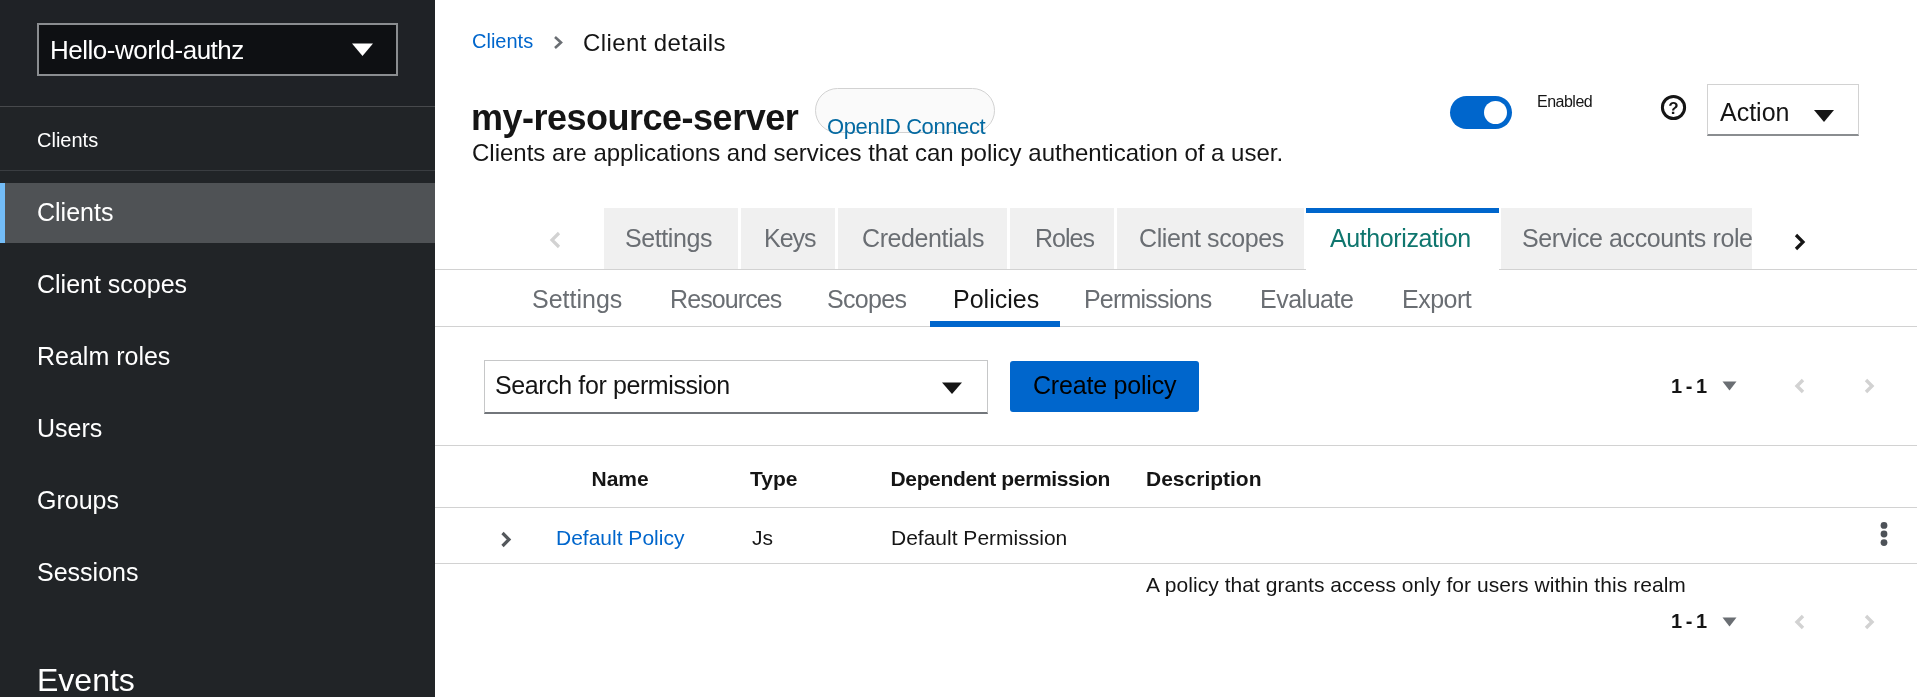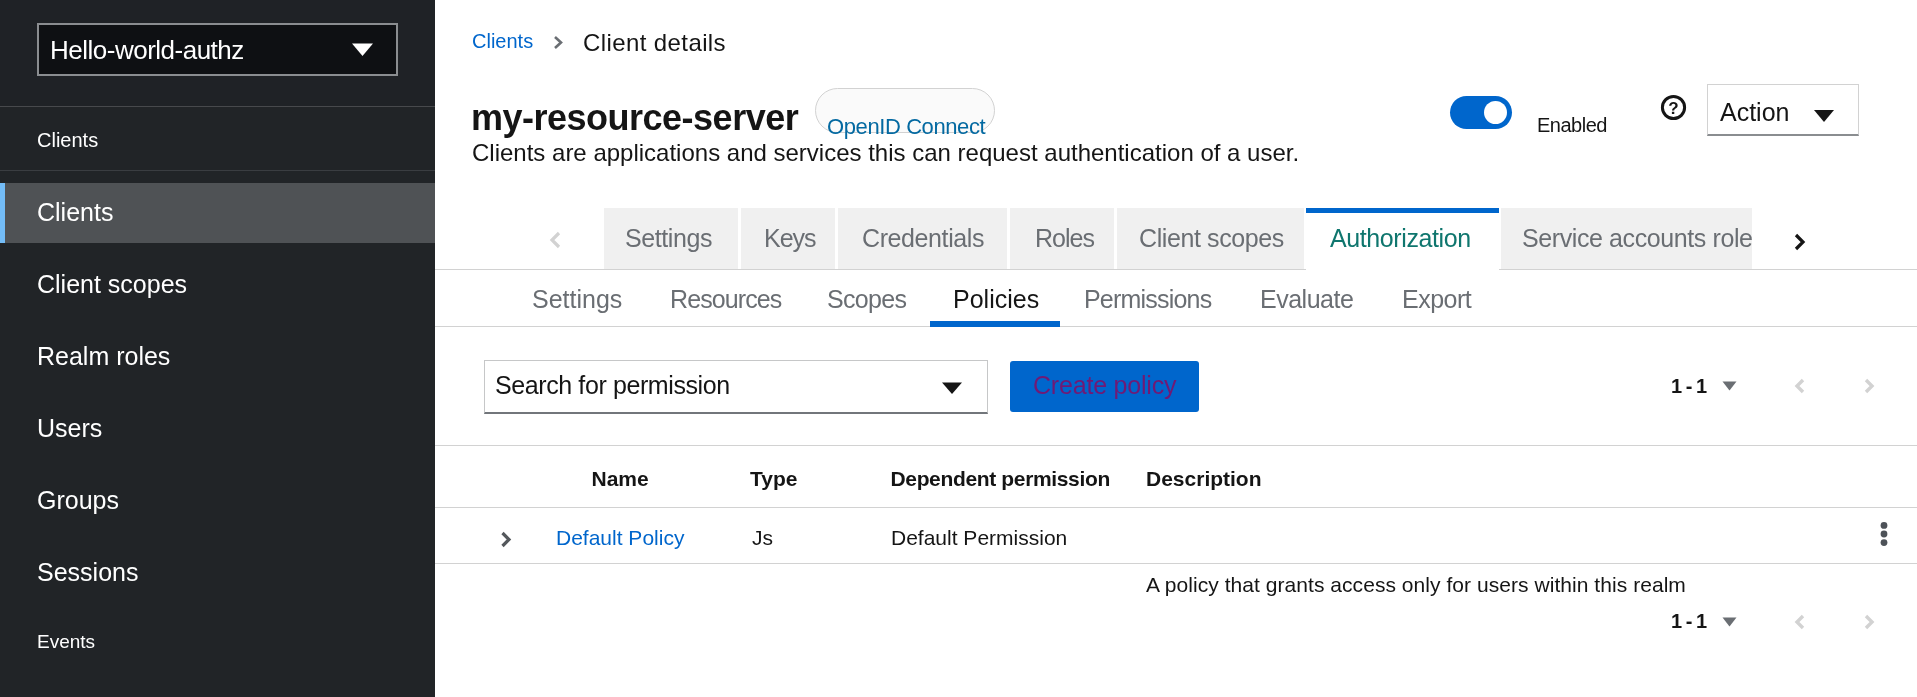--- a/index.html
+++ b/index.html
@@ -23,48 +23,48 @@
 
 <div class="abs" id="manage" style="left:37px;top:130px;font-size:20px;color:#fff;">Clients</div>
 <div class="abs" style="left:0;top:183px;width:435px;height:60px;background:#4f5255;"></div>
 <div class="abs" style="left:0;top:183px;width:5px;height:60px;background:#73bcf7;"></div>
 <div class="abs nav" style="left:37px;top:200px;font-size:25px;color:#fff;">Clients</div>
 <div class="abs nav" style="left:37px;top:272px;font-size:25px;color:#fff;">Client scopes</div>
 <div class="abs nav" style="left:37px;top:344px;font-size:25px;color:#fff;">Realm roles</div>
 <div class="abs nav" style="left:37px;top:416px;font-size:25px;color:#fff;">Users</div>
 <div class="abs nav" style="left:37px;top:488px;font-size:25px;color:#fff;">Groups</div>
 <div class="abs nav" style="left:37px;top:560px;font-size:25px;color:#fff;">Sessions</div>
-<div class="abs nav" style="left:37px;top:632px;font-size:19px;color:#fff;">Events</div>
+<div class="abs nav" style="left:37px;top:664px;font-size:32px;color:#fff;">Events</div>
 
 <div class="abs" id="bc1" style="left:472px;top:31px;font-size:20px;color:#0066cc;">Clients</div>
 <svg class="abs" style="left:552px;top:35px;" width="12" height="15" viewBox="0 0 12 15">
     <path d="M3 2 L9 7.5 L3 13" fill="none" stroke="#6a6e73" stroke-width="2.6"></path>
   </svg>
 <div class="abs" id="bc2" style="left:583px;top:31px;font-size:24px;letter-spacing:0.4px;color:#151515;">Client details</div>
 
 <div class="abs" id="title" style="left:471px;top:100px;font-size:36px;font-weight:bold;letter-spacing:-0.5px;color:#151515;">my-resource-server</div>
 <div class="abs" style="left:815px;top:88px;width:180px;height:45px;border:1px solid #d2d2d2;border-radius:23px;background:#fafafa;"></div>
 <div class="abs" id="pill" style="left:827px;top:116px;font-size:22px;letter-spacing:-0.4px;color:#0369a1;">OpenID Connect</div>
 
 <div class="abs" style="left:1450px;top:96px;width:62px;height:33px;border-radius:17px;background:#0066cc;"></div>
 <div class="abs" style="left:1484px;top:101px;width:23px;height:23px;border-radius:50%;background:#fff;"></div>
-<div class="abs" id="enabled" style="left:1537px;top:115px;font-size:20px;letter-spacing:-0.5px;color:#151515;">Enabled</div>
+<div class="abs" id="enabled" style="left:1537px;top:94px;font-size:16px;letter-spacing:-0.5px;color:#151515;">Enabled</div>
 
 <svg class="abs" style="left:1660px;top:94px;" width="27" height="27" viewBox="0 0 27 27">
   <circle cx="13.5" cy="13.5" r="11.1" fill="none" stroke="#151515" stroke-width="3"></circle>
   <text x="13.5" y="19.5" text-anchor="middle" font-family="Liberation Sans" font-size="17px" font-weight="bold" fill="#151515">?</text>
 </svg>
 
 <div class="abs" style="left:1707px;top:84px;width:152px;height:52px;background:#fff;border:1px solid #d2d2d2;border-bottom:2px solid #8a8d90;"></div>
 <div class="abs" id="action" style="left:1720px;top:99.5px;font-size:25px;color:#151515;">Action</div>
 <svg class="abs" style="left:1812px;top:108px;" width="24" height="16" viewBox="0 0 24 16">
     <polygon points="2,2 22,2 12,14" fill="#151515"></polygon>
   </svg>
 
-<div class="abs" id="desc" style="left:472px;top:141px;font-size:24px;letter-spacing:0px;color:#151515;">Clients are applications and services this can request authentication of a user.</div>
+<div class="abs" id="desc" style="left:472px;top:141px;font-size:24px;letter-spacing:0px;color:#151515;">Clients are applications and services that can policy authentication of a user.</div>
 
 <div class="abs" style="left:435px;top:269px;width:1482px;height:1px;background:#d2d2d2;"></div>
 <div class="abs tab" style="left:604px;top:208px;width:134px;"></div>
 <div class="abs tab" style="left:741px;top:208px;width:94px;"></div>
 <div class="abs tab" style="left:838px;top:208px;width:169px;"></div>
 <div class="abs tab" style="left:1010px;top:208px;width:104px;"></div>
 <div class="abs tab" style="left:1117px;top:208px;width:187px;"></div>
 <div class="abs tab" style="left:1501px;top:208px;width:251px;"></div>
 
 <div class="abs" style="left:1306px;top:208px;width:193px;height:62px;background:#fff;"></div>
@@ -92,21 +92,21 @@
 <div class="abs sub" style="left:1084px;top:286.5px;letter-spacing:-0.8px;">Permissions</div>
 <div class="abs sub" style="left:1260px;top:286.5px;letter-spacing:-0.5px;">Evaluate</div>
 <div class="abs sub" style="left:1402px;top:286.5px;letter-spacing:-0.5px;">Export</div>
 
 <div class="abs" style="left:484px;top:360px;width:504px;height:54px;background:#fff;border:1px solid #c6c7c8;border-bottom:2px solid #72767b;"></div>
 <div class="abs" id="search" style="left:495px;top:373px;font-size:25px;letter-spacing:-0.4px;color:#151515;">Search for permission</div>
 <svg class="abs" style="left:941px;top:381px;" width="22" height="14" viewBox="0 0 22 14">
     <polygon points="1,1.5 21,1.5 11,13" fill="#151515"></polygon>
   </svg>
 <div class="abs" style="left:1010px;top:361px;width:189px;height:51px;background:#0066cc;border-radius:3px;"></div>
-<div class="abs" id="createbtn" style="left:1033px;top:373px;font-size:25px;letter-spacing:-0.2px;color:#701a75;">Create policy</div>
+<div class="abs" id="createbtn" style="left:1033px;top:373px;font-size:25px;letter-spacing:-0.2px;color:#000000;">Create policy</div>
 
 <div class="abs pag" style="left:1671px;top:375.7px;">1 - 1</div>
 <svg class="abs" style="left:1721px;top:380px;" width="17" height="12" viewBox="0 0 17 12">
     <polygon points="1.5,1.5 15.5,1.5 8.5,10.5" fill="#6a6e73"></polygon>
   </svg>
 <svg class="abs" style="left:1794px;top:378px;" width="12" height="16" viewBox="0 0 12 16">
     <path d="M9 2 L3 8 L9 14" fill="none" stroke="#d2d2d2" stroke-width="3.4"></path>
   </svg>
 <svg class="abs" style="left:1863px;top:378px;" width="12" height="16" viewBox="0 0 12 16">
     <path d="M3 2 L9 8 L3 14" fill="none" stroke="#d2d2d2" stroke-width="3.4"></path>

